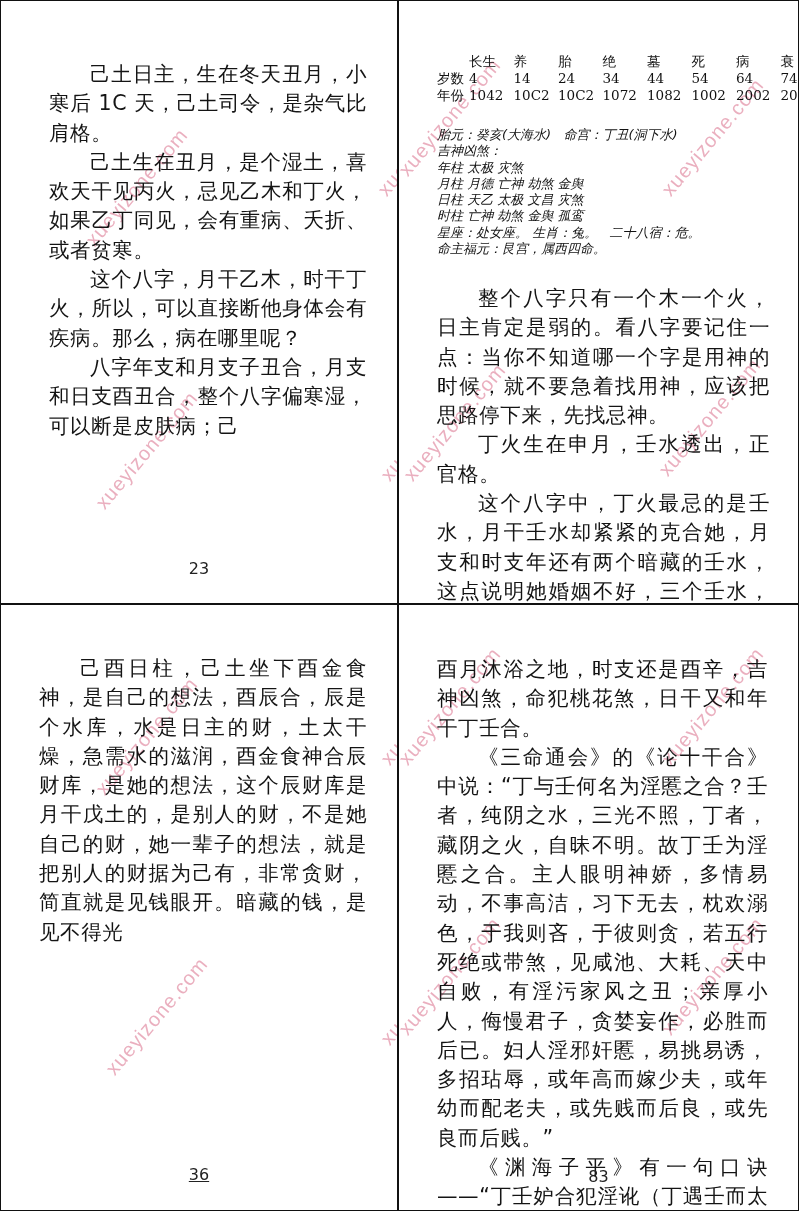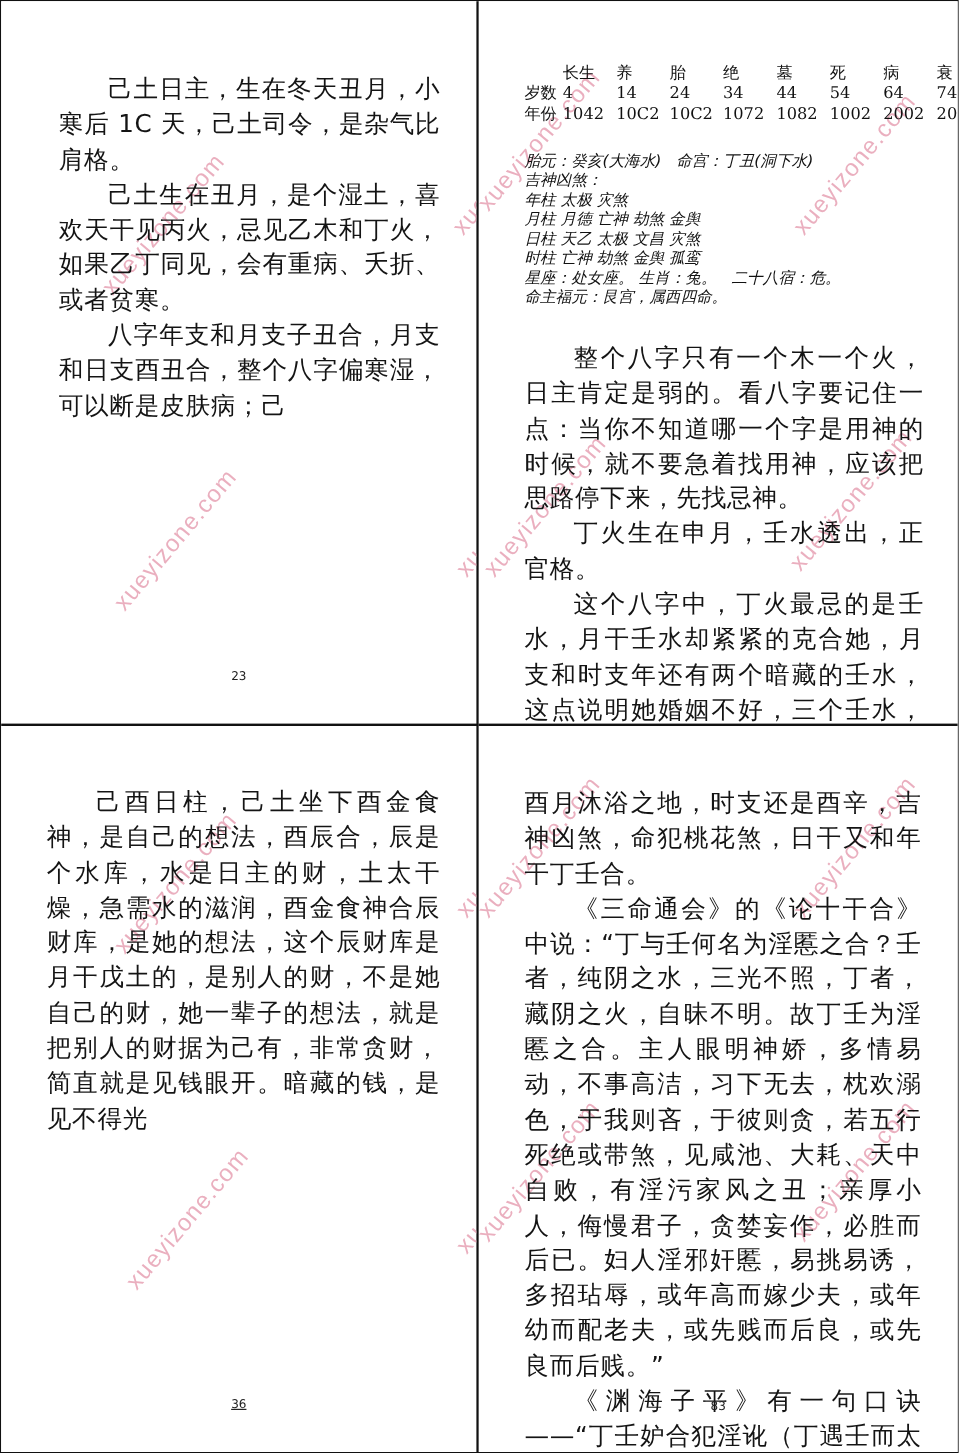--- a/index.html
+++ b/index.html
@@ -5,21 +5,21 @@
     html, body { margin:0; padding:0; background:#ffffff; }
     body { width:799px; height:1211px; overflow:hidden; position:relative; font-family:"DejaVu Sans", sans-serif; }
     .grid { position:absolute; left:0; top:0; width:797px; height:1209px; border:1px solid #111; display:grid; grid-template-columns:398px 399px; grid-template-rows:604px 605px; }
     .page { position:relative; background:#fff; overflow:hidden; }
     .page.tl { border-right:2px solid #111; border-bottom:2px solid #111; }
     .page.tr { border-bottom:2px solid #111; }
     .page.bl { border-right:2px solid #111; }
     .body { position:absolute; left:48px; right:30px; color:#141414; font-size:20.5px; line-height:29.3px; letter-spacing:0.6px; }
     .body p { margin:0; text-align:justify; }
     .body p.ind { text-indent:2em; }
-    .pnum { position:absolute; left:0; right:0; text-align:center; font-size:10px; color:#222; font-family:"DejaVu Sans", sans-serif; }
+    .pnum { position:absolute; left:0; right:0; text-align:center; font-size:16px; color:#222; font-family:"DejaVu Sans", sans-serif; }
     .wm { position:absolute; color:#e7a2b4; font-size:20px; transform:rotate(-50deg); transform-origin:left top; white-space:nowrap; letter-spacing:1px; opacity:0.85; font-family:"Liberation Sans", sans-serif; pointer-events:none; }
     .table { position:absolute; left:38px; top:52px; font-size:13.5px; color:#111; font-family:"DejaVu Serif", serif; }
     .trow { display:flex; height:17px; line-height:17px; }
     .trow .lab { width:32px; }
     .trow .cell { width:44.5px; }
     .trow.head .lab { width:32px; }
     .meta { position:absolute; left:38px; top:126px; font-size:13px; line-height:16.3px; color:#111;font-style:italic; }
     .meta div { white-space:pre; }
   </style>
 </head>
@@ -28,20 +28,21 @@
 <div class="grid">
 
   <div class="page tl">
     <div class="wm" style="left:80px;top:235px;">xueyizone.com</div>
     <div class="wm" style="left:372px;top:185px;">xueyizone.com</div>
     <div class="wm" style="left:90px;top:498px;">xueyizone.com</div>
     <div class="wm" style="left:375px;top:470px;">xueyizone.com</div>
     <div class="body" style="top:59px;">
       <p class="ind">己土日主，生在冬天丑月，小寒后 1C 天，己土司令，是杂气比肩格。</p>
       <p class="ind">己土生在丑月，是个湿土，喜欢天干见丙火，忌见乙木和丁火，如果乙丁同见，会有重病、夭折、或者贫寒。</p>
+      <p class="ind">这个八字，月干乙木，时干丁火，所以，可以直接断他身体会有疾病。那么，病在哪里呢？</p>
       <p class="ind">八字年支和月支子丑合，月支和日支酉丑合，整个八字偏寒湿，可以断是皮肤病；己</p>
     </div>
     <div class="pnum" style="top:558px;">23</div>
   </div>
 
   <div class="page tr">
     <div class="wm" style="left:-5px;top:165px;">xueyizone.com</div>
     <div class="wm" style="left:258px;top:185px;">xueyizone.com</div>
     <div class="wm" style="left:0px;top:470px;">xueyizone.com</div>
     <div class="wm" style="left:255px;top:465px;">xueyizone.com</div>

